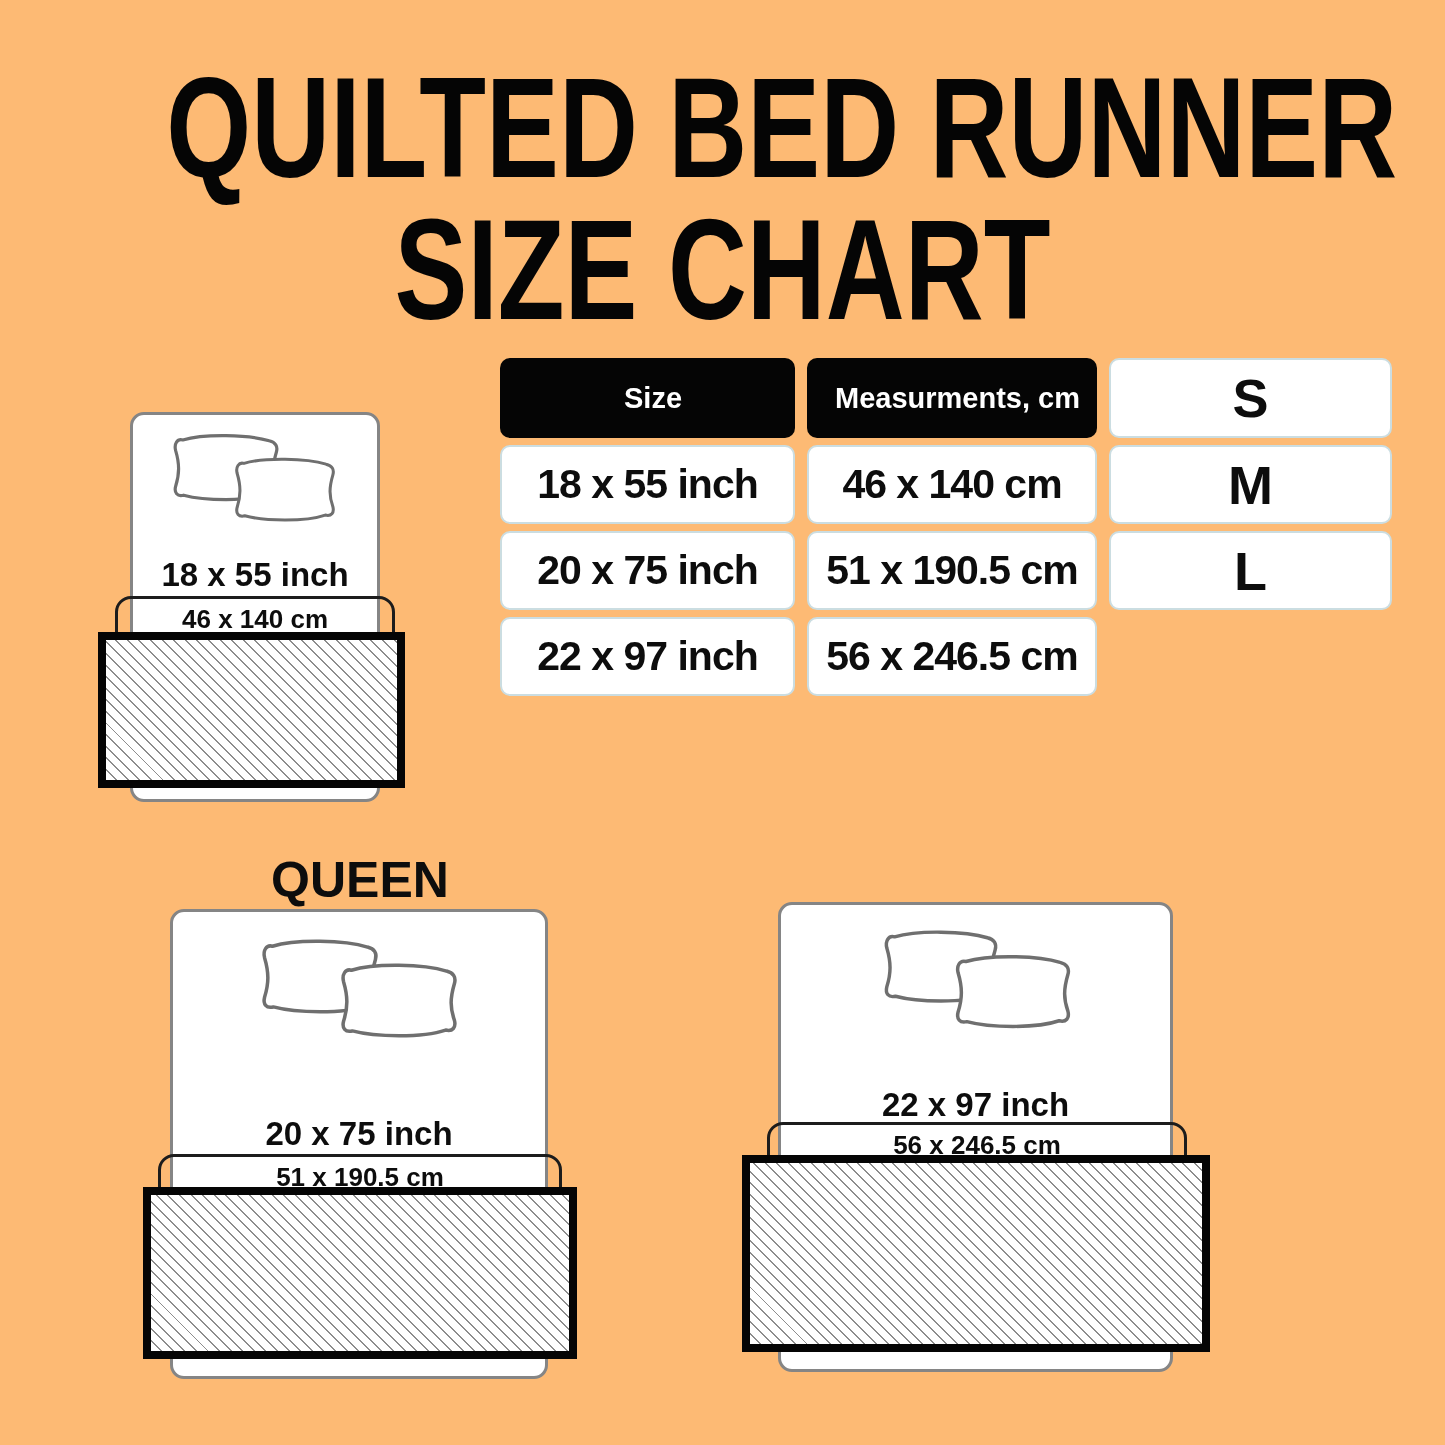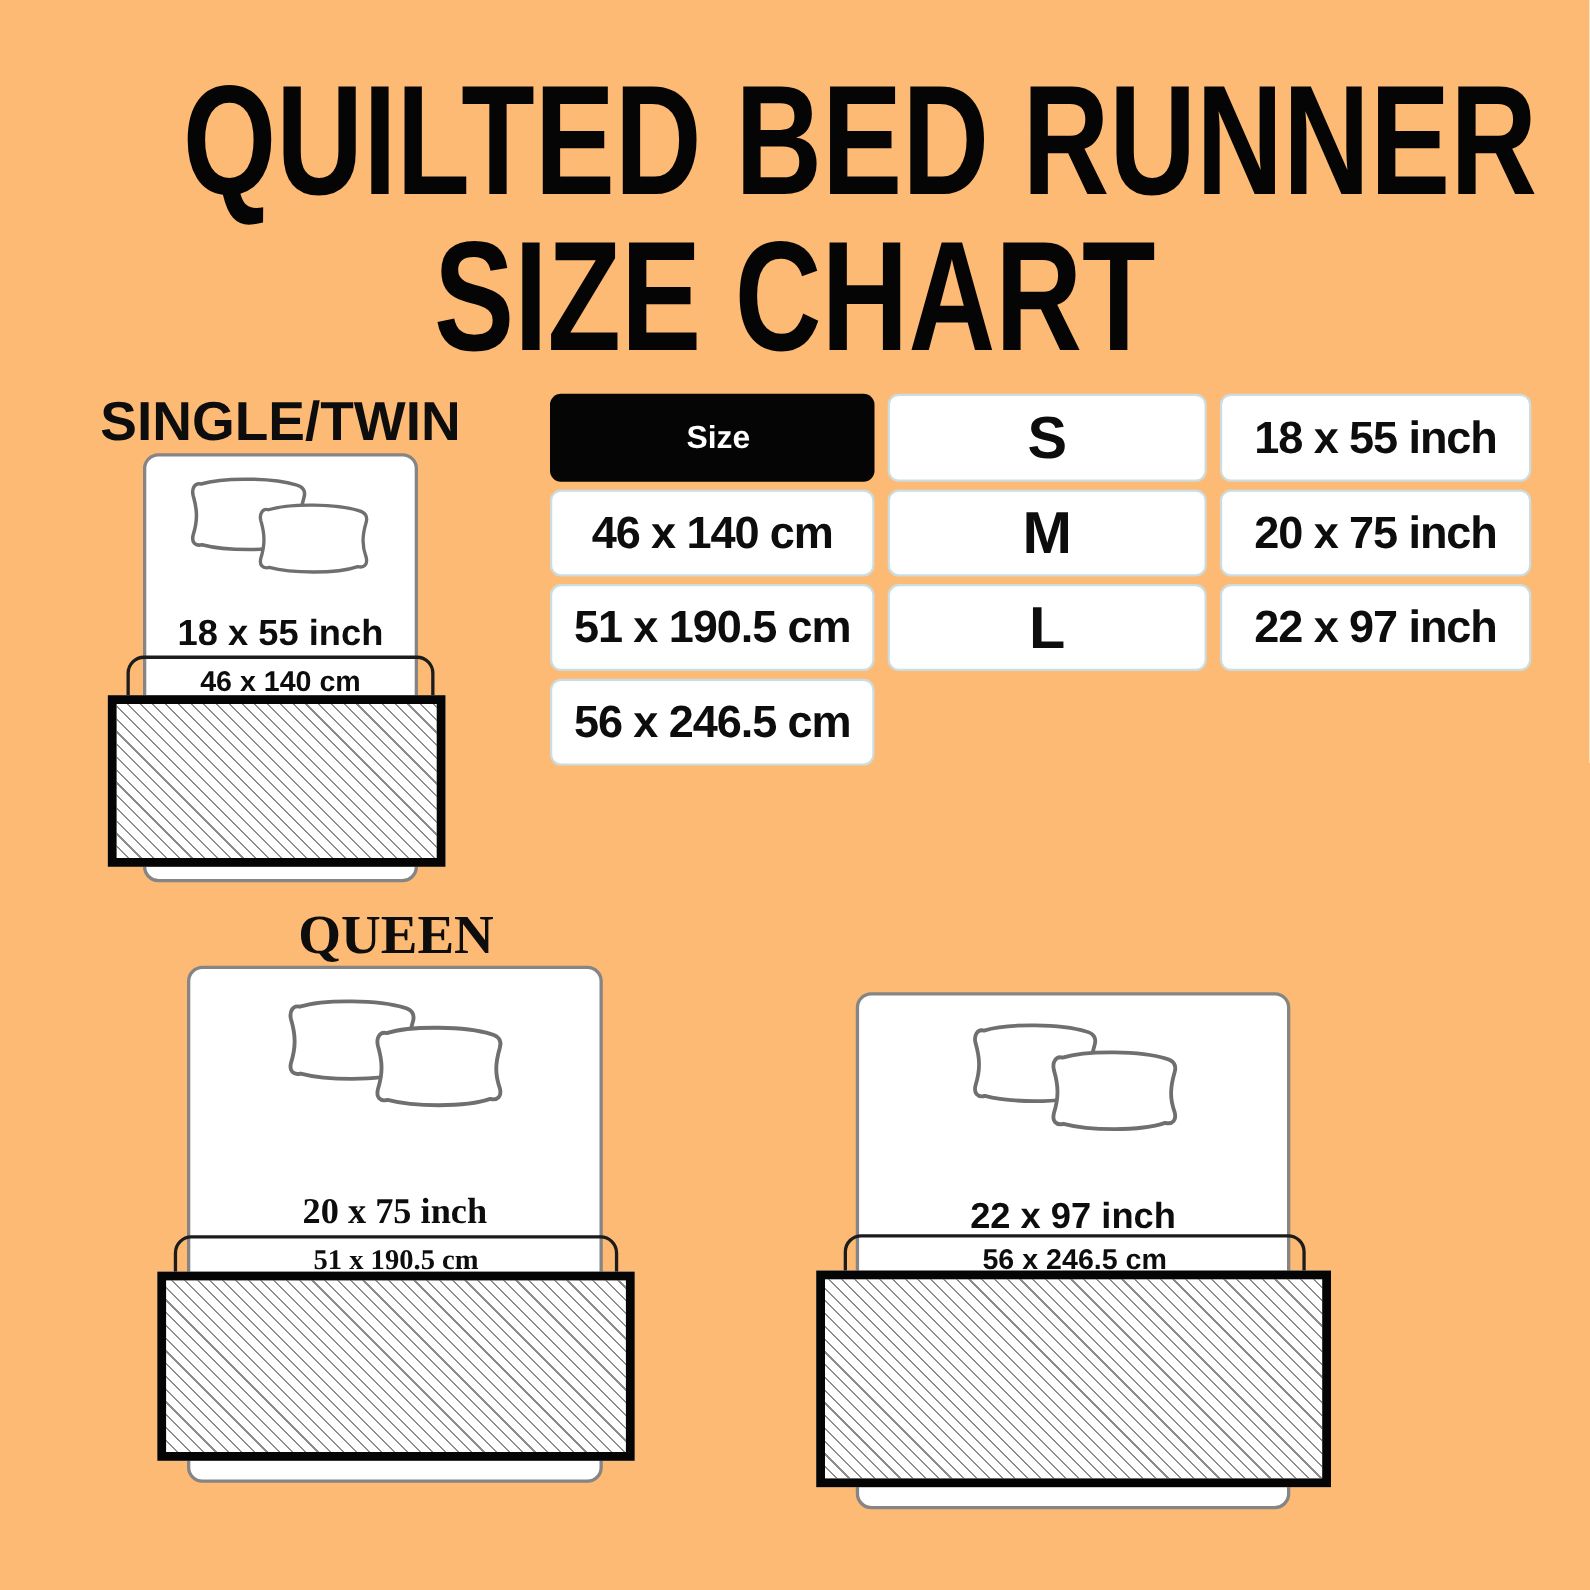--- a/index.html
+++ b/index.html
@@ -68,21 +68,21 @@
   
   .d-single { left:85px; top:350px; width:340px; height:470px; }
   .d-single .bed      { left:45px;  top:62px;  width:250px; height:390px; }
   .d-single .pillows  { left:85px;  top:76px;  width:170px; height:102px; }
   .d-single .dim-inch { left:45px;  top:206px; width:250px; }
   .d-single .band     { left:30px;  top:246px; width:280px; height:76px; }
   .d-single .dim-cm   { left:30px;  top:254px; width:280px; }
   .d-single .runner   { left:13px;  top:282px; width:307px; height:156px; }
 
   
-  .d-queen { left:130px; top:816px; width:460px; height:545px;font-family:Liberation Serif, serif; }
+  .d-queen { left:130px; top:847px; width:460px; height:545px; }
   .d-queen .bed      { left:40px;  top:62px;  width:378px; height:470px; }
   .d-queen .pillows  { left:125px; top:86px;  width:208px; height:112px; }
   .d-queen .dim-inch { left:40px;  top:268px; width:378px; }
   .d-queen .band     { left:28px;  top:307px; width:404px; height:76px; }
   .d-queen .dim-cm   { left:28px;  top:315px; width:404px; }
   .d-queen .runner   { left:13px;  top:340px; width:434px; height:172px; }
 
   
   .d-king { left:715px; top:840px; width:520px; height:545px; }
   .d-king .bed      { left:63px;  top:62px;  width:395px; height:470px; }
@@ -105,36 +105,36 @@
 
 <div class="canvas">
 
   <h1 class="title">
       <span class="tline">QUILTED BED RUNNER</span>
       <span class="tline">SIZE CHART</span>
     </h1>
 
   <div class="size-table">
     <div class="th">Size</div>
+    <div class="th">Measurments, cm</div>
 
     <div class="td td-size">S</div>
     <div class="td td-meas">18 x 55 inch</div>
     <div class="td td-meas">46 x 140 cm</div>
 
     <div class="td td-size">M</div>
     <div class="td td-meas">20 x 75 inch</div>
     <div class="td td-meas">51 x 190.5 cm</div>
 
     <div class="td td-size">L</div>
     <div class="td td-meas">22 x 97 inch</div>
     <div class="td td-meas">56 x 246.5 cm</div>
   </div>
 
   <section class="diagram d-single">
-    <h2 class="diag-label">SINGLE/TWIN</h2>
     <div class="bed"></div>
     <svg class="pillows" viewBox="0 0 170 102">
       <use href="#pillow" x="0" y="0" width="112" height="84"></use>
       <use href="#pillow" x="60" y="26" width="110" height="76"></use>
     </svg>
     <div class="dim-inch">18 x 55 inch</div>
     <div class="band"></div>
     <div class="dim-cm">46 x 140 cm</div>
     <div class="runner"></div>
   </section>

